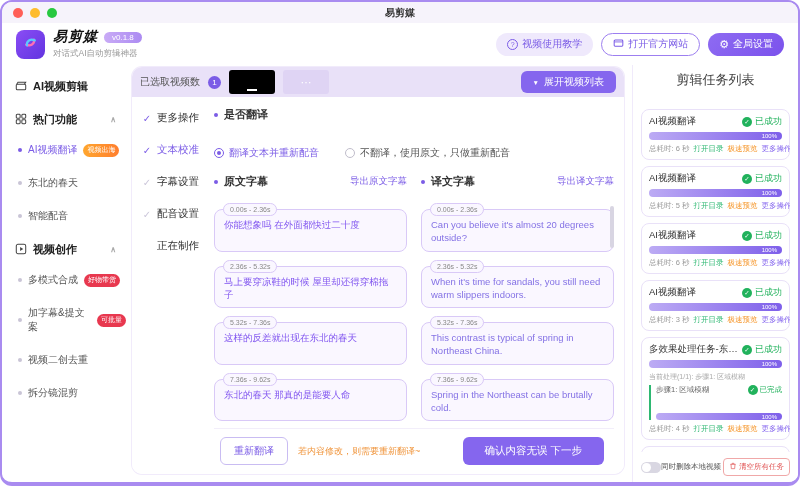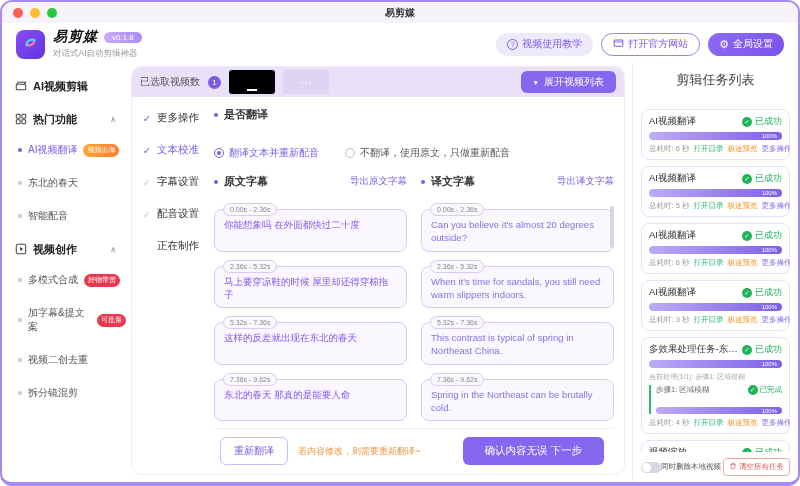--- a/index.html
+++ b/index.html
@@ -107,21 +107,21 @@
           display:flex; align-items:center; justify-content:flex-end; padding-right:5px; margin-bottom:4px; }
   .pbar span { font-size:6px; color:#fff; }
   .tmeta { display:flex; align-items:center; font-size:7.5px; color:#999; gap:4px; white-space:nowrap; }
   .tdur { margin-right:auto; }
   .act { cursor:pointer; }
   .act.open { color:#2EB872; }
   .act.prev { color:#F6972C; }
   .act.more { color:#8566EE; display:flex; align-items:flex-end; gap:1px; }
   .tcur { font-size:7px; color:#AAA; margin-bottom:3px; white-space:nowrap; overflow:hidden; }
   .substep { border-left:2px solid #2EB872; padding-left:5px; margin-bottom:4px; }
-  .sshead { display:flex; justify-content:space-between; font-size:7.5px; color:#666; margin-bottom:12px; }
+  .sshead { display:flex; justify-content:space-between; font-size:7.5px; color:#666; margin-bottom:18px; }
   .ssstat { color:#21B25C; display:flex; gap:2px; align-items:center; }
   .substep .pbar { height:7px; margin-bottom:0; }
   .tfoot { flex:0 0 auto; display:flex; align-items:center; gap:0; padding-top:6px; }
   .toggle { width:20px; height:11px; border-radius:6px; background:#D9D7E2; position:relative; flex:0 0 auto; cursor:pointer; }
   .knob { position:absolute; left:1px; top:1px; width:9px; height:9px; border-radius:50%; background:#fff; }
   .tog-label { font-size:7.5px; color:#555; white-space:nowrap; }
   .clearbtn { margin-left:auto; border:1px solid #F0A8A8; color:#E05252; font-size:7.5px; padding:3px 5px;
               border-radius:4px; display:flex; align-items:flex-start; gap:2px; white-space:nowrap; background:#fff; cursor:pointer; }
 </style>
 </head>

